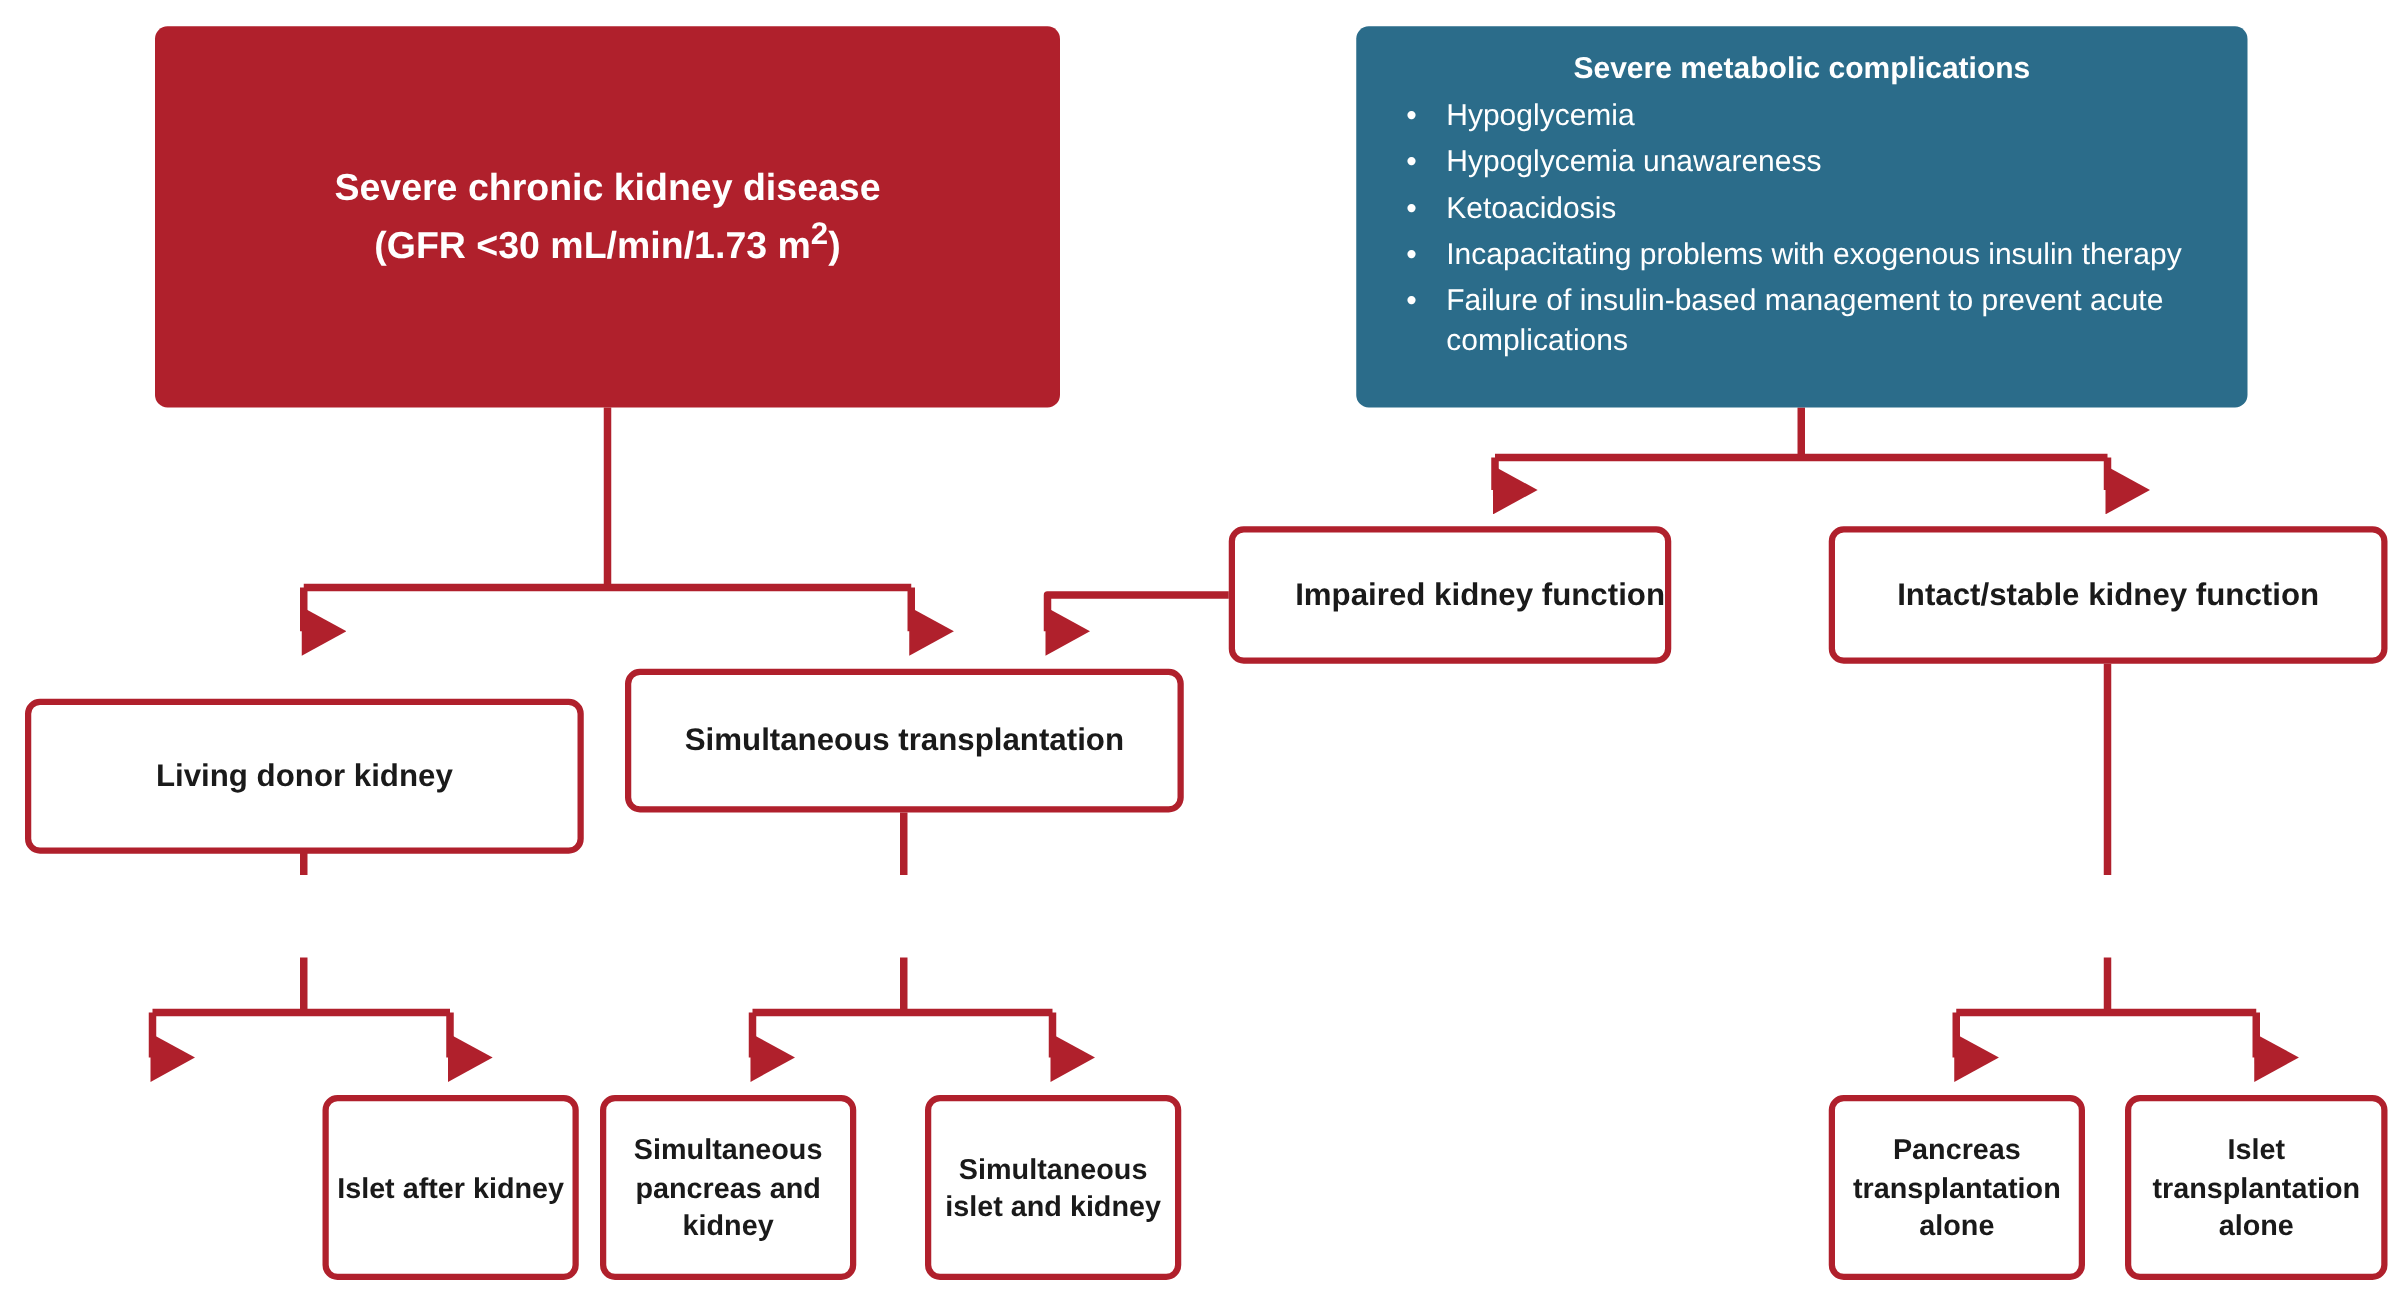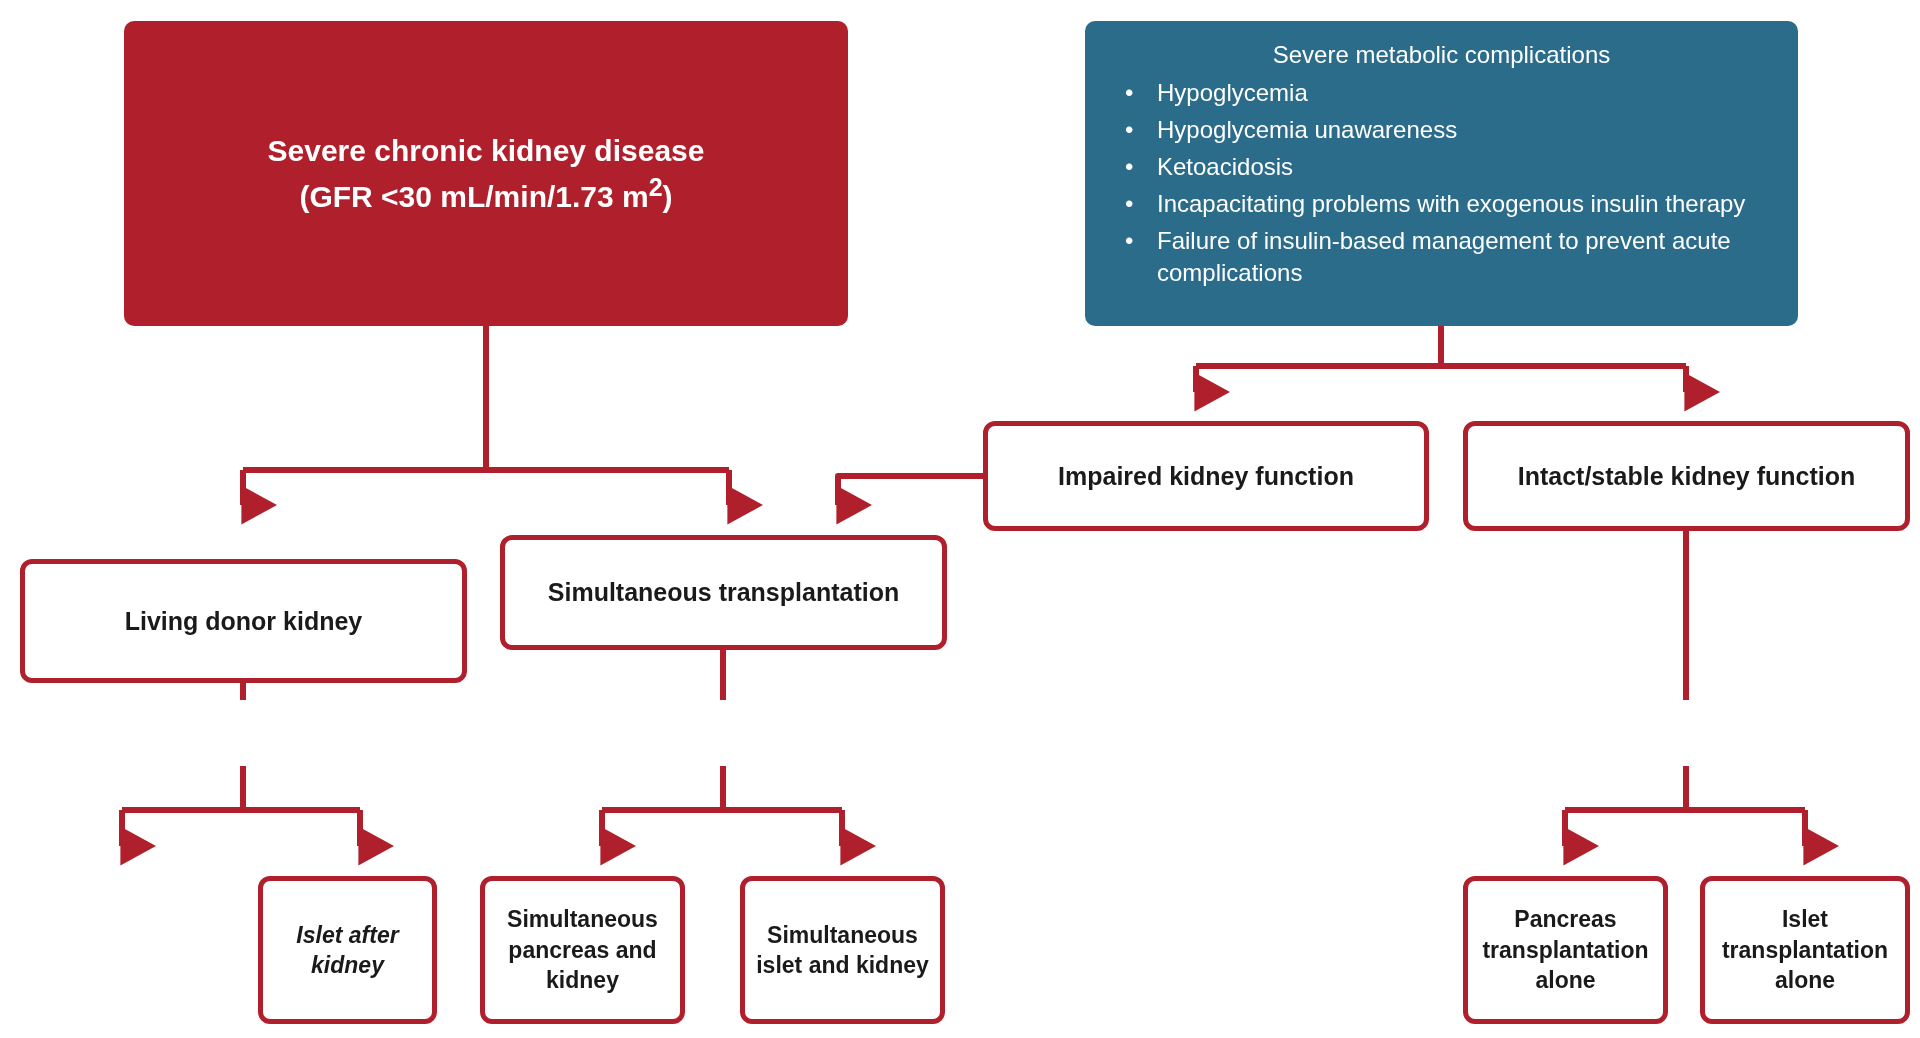--- a/index.html
+++ b/index.html
@@ -72,21 +72,21 @@
   #node-metabolic {
     left: 1085px;
     top: 21px;
     width: 713px;
     height: 305px;
     display: block;
     padding: 20px 26px 18px 26px;
   }
   #node-metabolic .mc-heading {
     font-size: 24px;
-    font-weight: normal;
+    font-weight: bold;
     text-align: center;
     color: #ffffff;
     margin-bottom: 8px;
   }
   #node-metabolic ul {
     margin: 0;
     padding: 0 10px 0 46px;
     list-style: none;
   }
   #node-metabolic li {
@@ -102,22 +102,23 @@
     left: -32px;
     top: 0;
     font-size: 24px;
     line-height: 1.33;
   }
 
   
   #node-impaired {
     left: 983px;
     top: 421px;
-    width: 446px;
+    width: 354px;
     height: 110px;
+    justify-content: flex-end;
   }
   #node-intact {
     left: 1463px;
     top: 421px;
     width: 447px;
     height: 110px;
   }
 
   
   #node-living {
@@ -141,21 +142,21 @@
     height: 66px;
   }
   #node-balancing .node-title { font-size: 25px; }
 
   
   .leaf {
     top: 876px;
     height: 148px;
   }
   #node-pak  { left: 20px;  width: 204px; }
-  #node-iak  { left: 258px; width: 179px; font-style: italic; }
+  #node-iak  { left: 258px; width: 205px; }
   #node-spk  { left: 480px; width: 205px; }
   #node-sik  { left: 740px; width: 205px; }
   #node-pta  { left: 1463px; width: 205px; align-items: center; }
   #node-ita  { left: 1700px; width: 210px; }
   .leaf .node-title { font-size: 23px; }
 </style>
 </head>
 <body>
 
 <div id="canvas">

